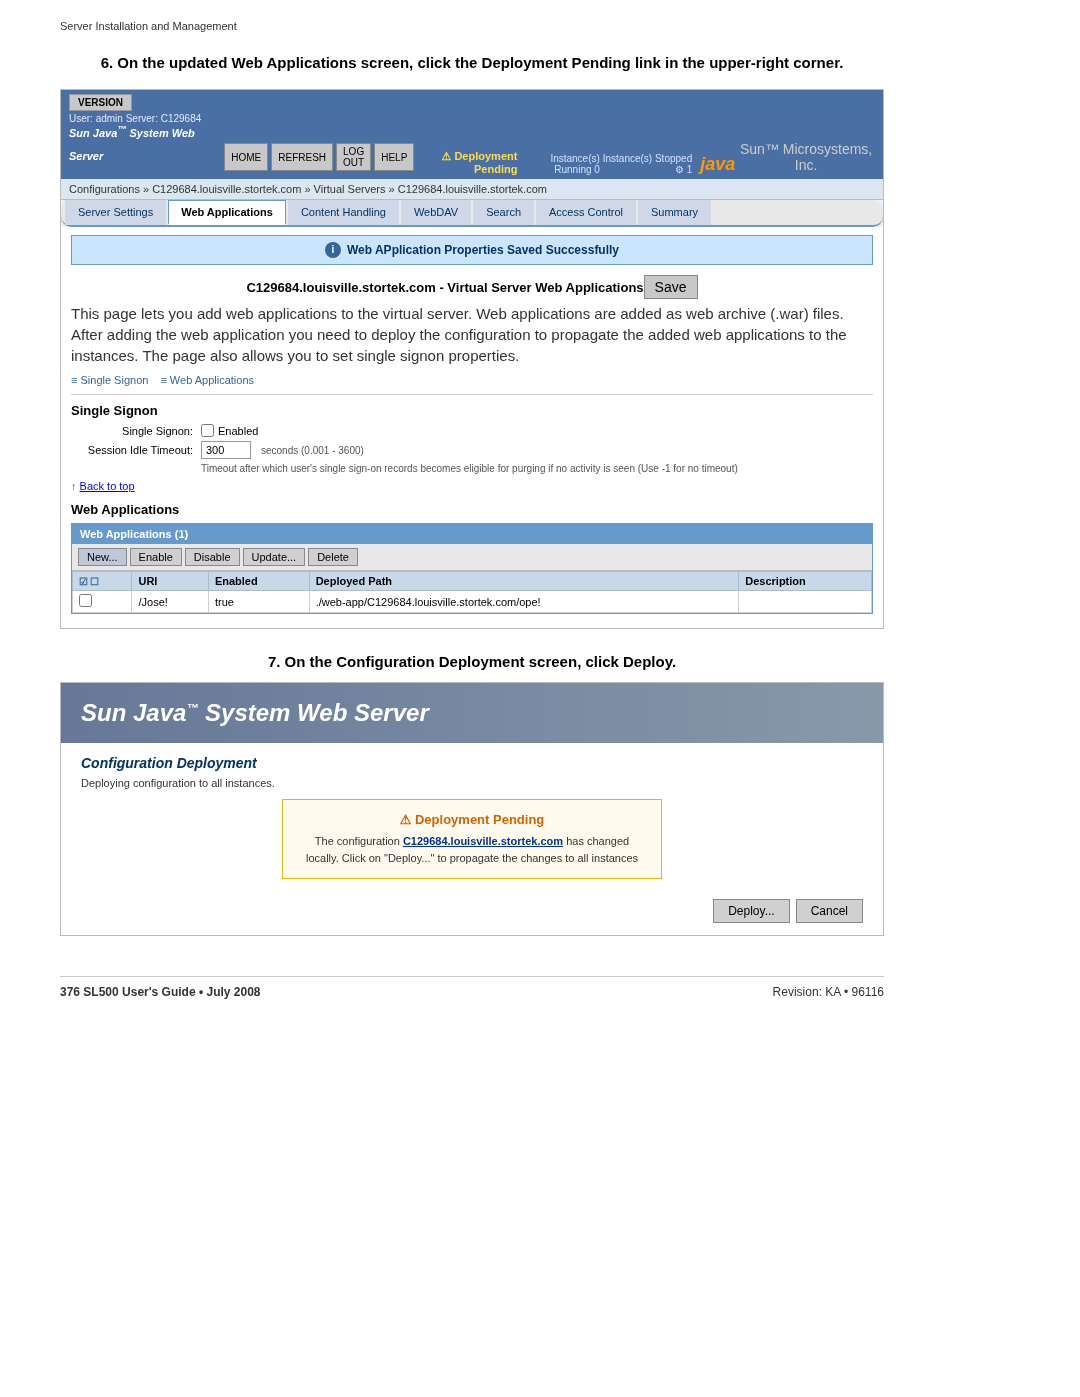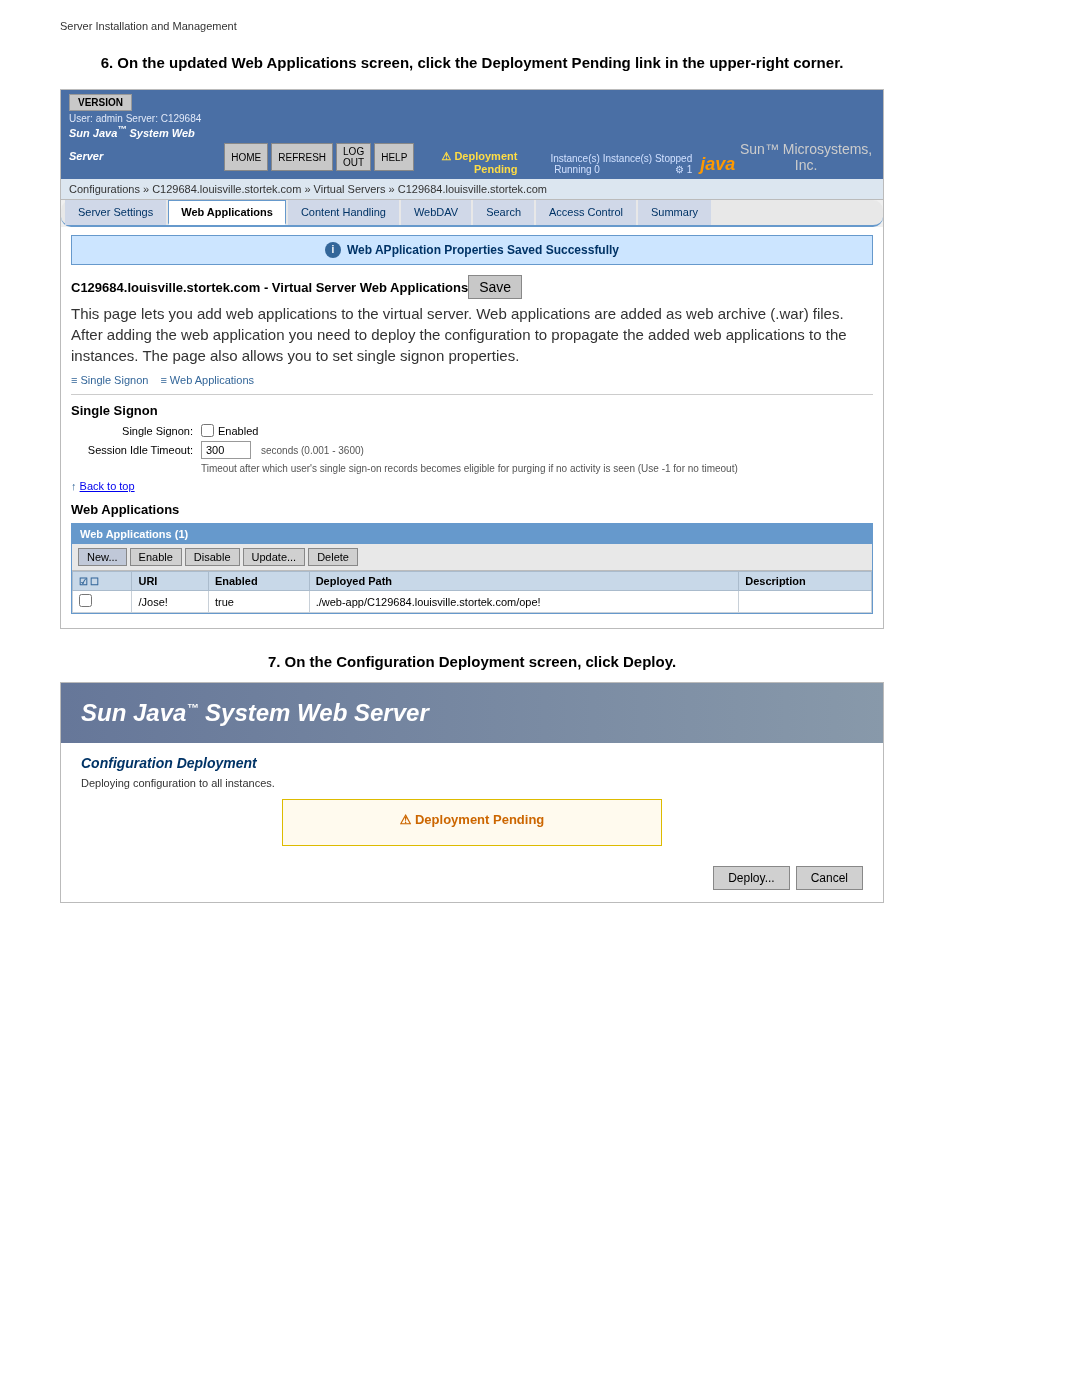--- a/index.html
+++ b/index.html
@@ -207,21 +207,21 @@
       height: 16px;
       text-align: center;
       line-height: 16px;
       font-size: 10px;
       font-weight: bold;
     }
 
     
     .page-title-row {
       display: flex;
-      justify-content: flex-start;
+      justify-content: center;
       align-items: center;
       margin-bottom: 4px;
     }
 
     .page-title {
       font-size: 13px;
       font-weight: bold;
       color: #000;
     }
 
@@ -670,25 +670,32 @@
       </div>
     </div>
 
     <div class="config-deployment-content">
 
       <div class="config-deployment-title">Configuration Deployment</div>
       <div class="config-deployment-desc">Deploying configuration to all instances.</div>
 
       <div class="deployment-pending-box">
         <div class="deployment-pending-title">Deployment Pending</div>
+        <div class="deployment-pending-desc">
+          <span>The configuration </span><strong>C129684.louisville.stortek.com</strong><span> has changed locally. Click on "Deploy..." to propagate the changes to all instances</span>
+        </div>
       </div>
 
       <div class="bottom-buttons">
         <button class="bottom-btn">Deploy...</button>
         <button class="bottom-btn">Cancel</button>
       </div>
 
     </div>
 
   </div>
 
+  <div class="footer">
+    <div class="footer-left">376   SL500 User's Guide  •  July 2008</div>
+    <div class="footer-right">Revision: KA  •  96116</div>
+  </div>
 
 </div>
 
 </body></html>

